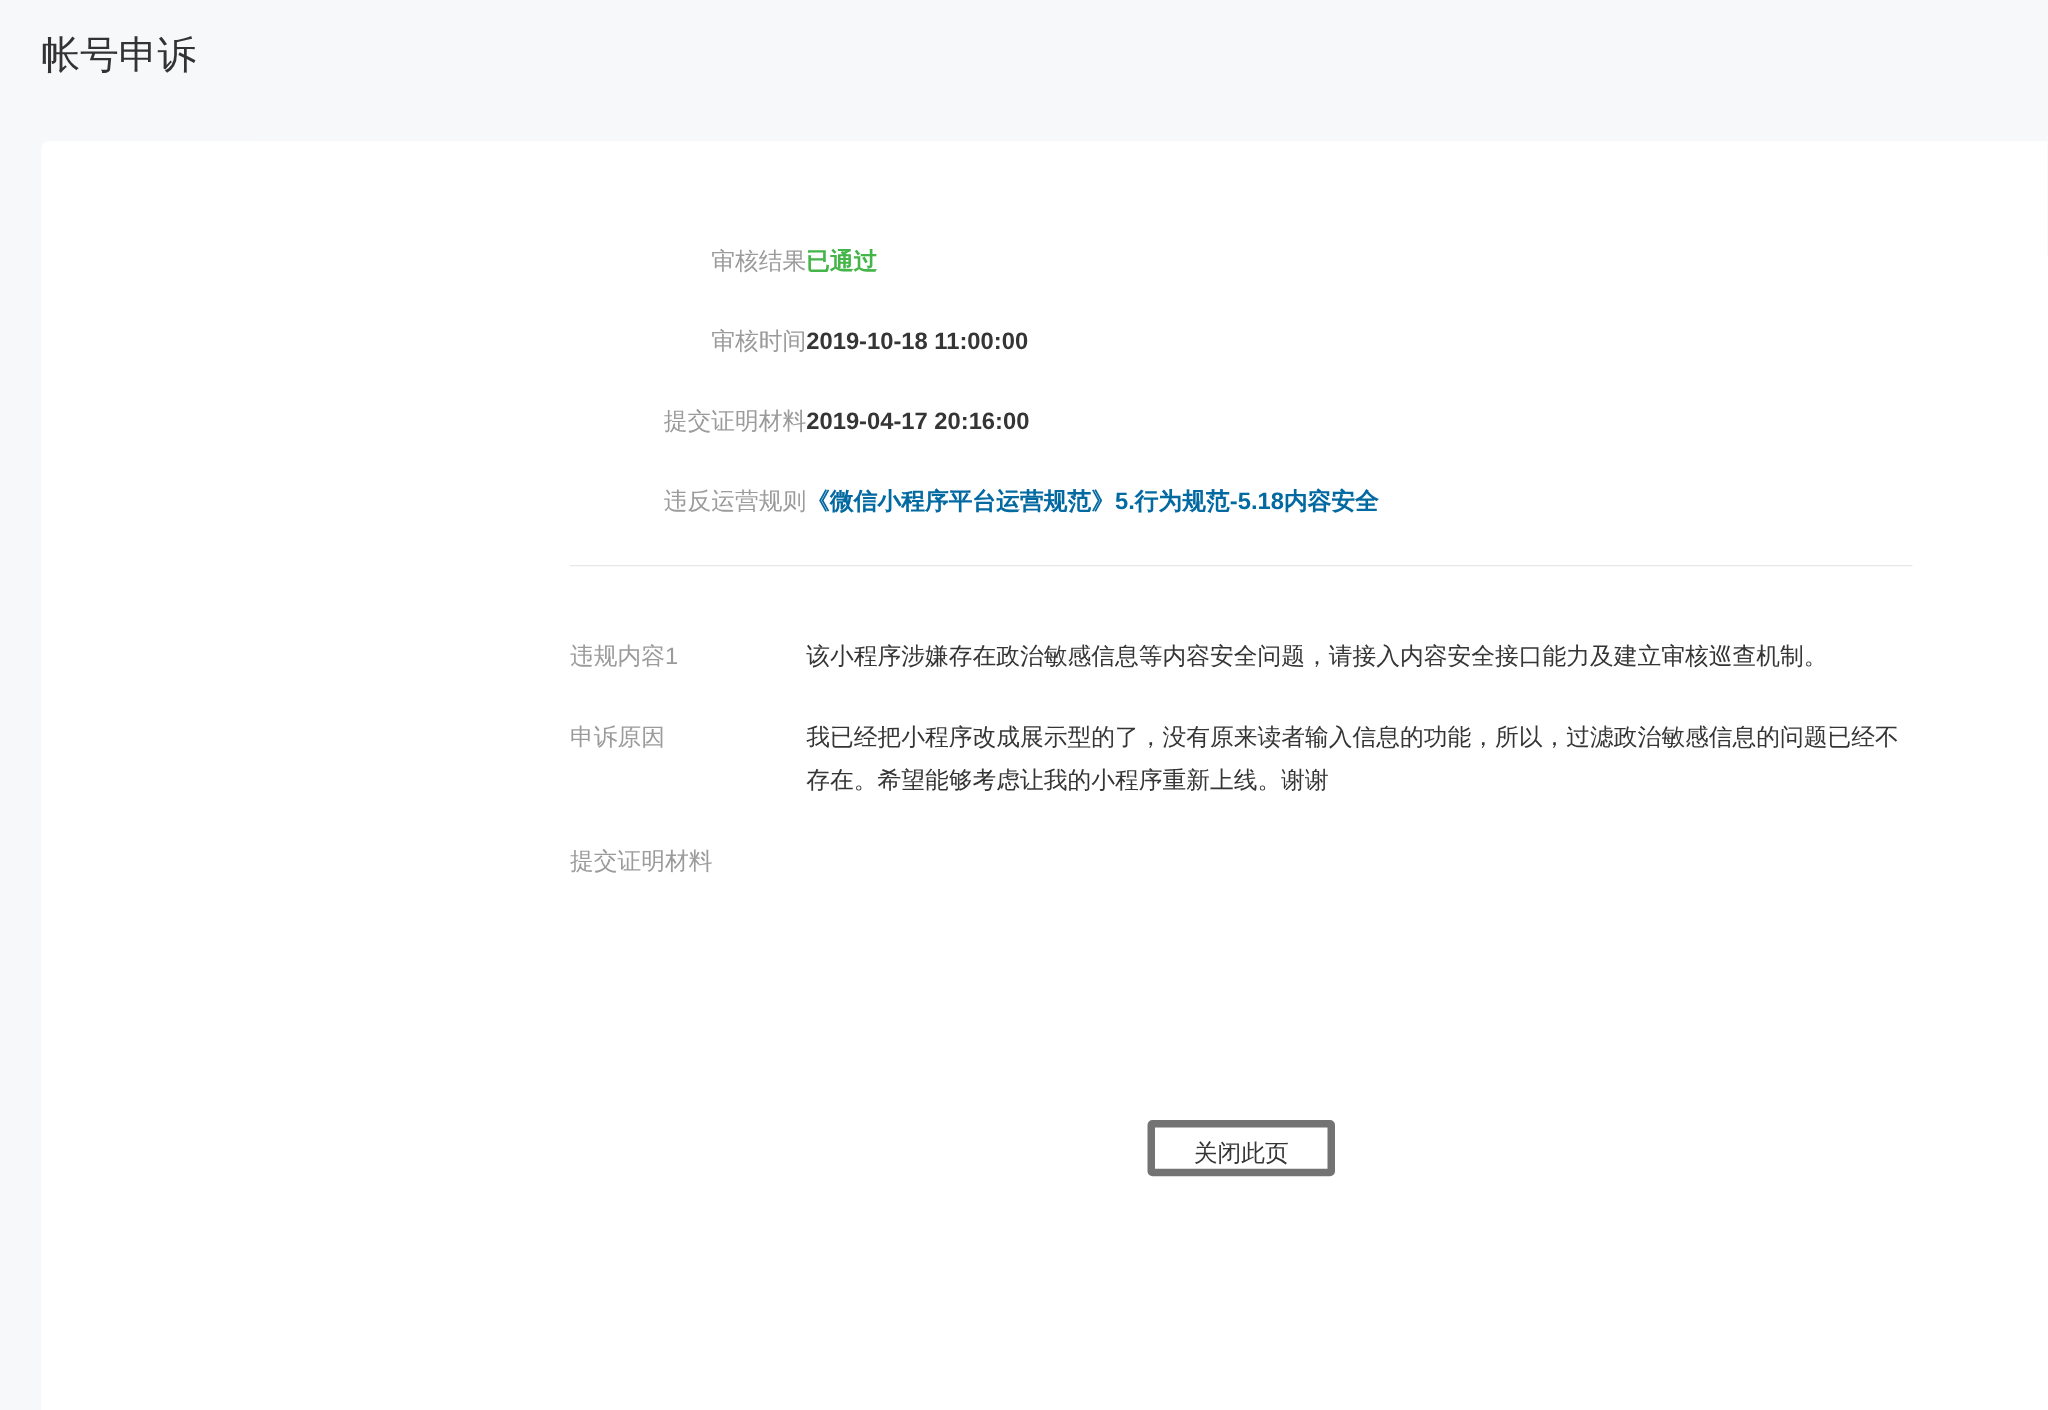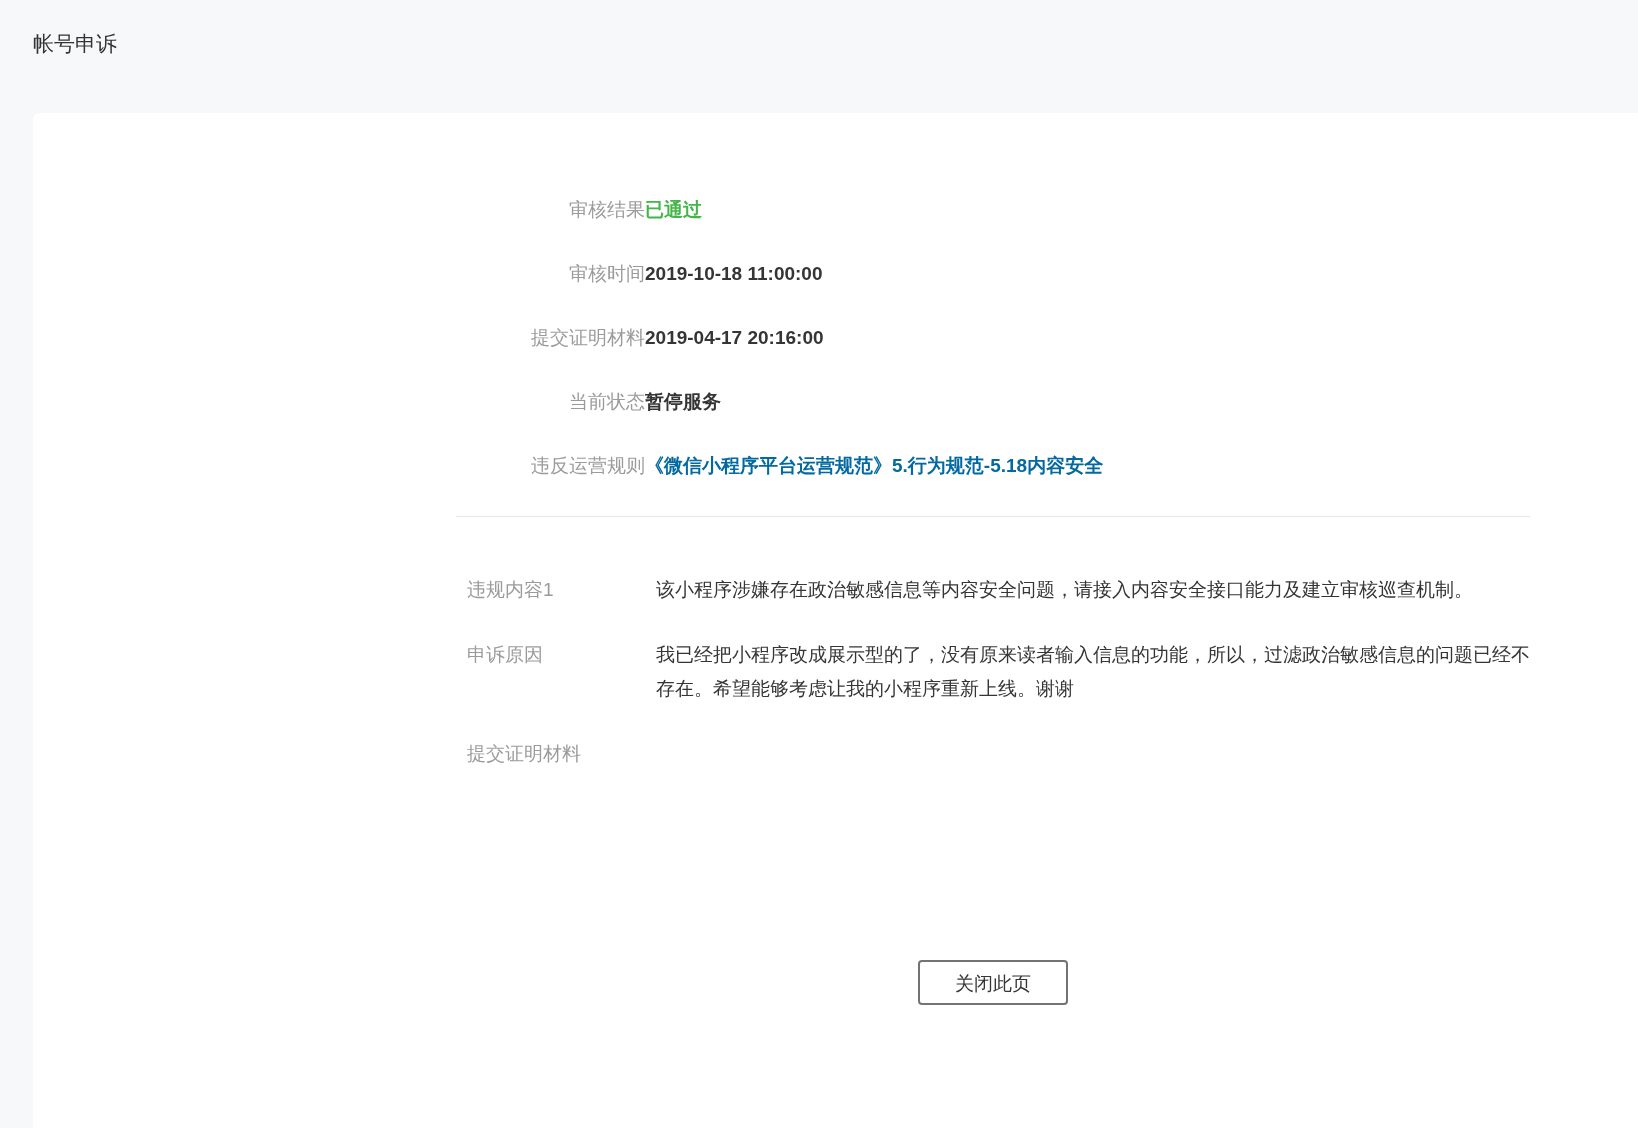--- a/index.html
+++ b/index.html
@@ -7,21 +7,21 @@
     width: 1638px; height: 1128px;
     background: #f7f8fa;
     font-family: "Liberation Sans", "DejaVu Sans", sans-serif;
     color: #353535;
     overflow: hidden;
     position: relative;
   }
   .page-title {
     position: absolute;
     left: 33px; top: 24px;
-    font-size: 21px;
+    font-size: 31px;
     font-weight: 400;
     color: #333333;
     line-height: 40px;
   }
   .card {
     position: absolute;
     left: 33px; top: 113px;
     right: 0; bottom: 0;
     background: #ffffff;
     border-top-left-radius: 6px;
@@ -49,21 +49,21 @@
   .link {
     color: #0369a1;
     cursor: pointer;
     text-decoration: none;
   }
   .divider {
     height: 1px;
     background: #e7e7e7;
     margin-top: 11px;
   }
-  .detail-section { margin-top: 56px; margin-left: 11px; }
+  .detail-section { margin-top: 56px; }
   .detail-row {
     display: flex;
     line-height: 34px;
     margin-bottom: 31px;
   }
   .detail-row .value {
     color: #353535;
     flex: 1;
   }
   .file-row { line-height: 34px; }
@@ -74,21 +74,21 @@
     margin-top: 189px;
     text-align: center;
   }
   .close-btn {
     display: inline-block;
     min-width: 150px;
     height: 45px;
     line-height: 43px;
     padding: 0 28px;
     background: #ffffff;
-    border: 2px solid #737373;
+    border: 6px solid #737373;
     border-radius: 4px;
     font-size: 19px;
     font-family: "Liberation Sans", "DejaVu Sans", sans-serif;
     color: #353535;
     cursor: pointer;
     text-align: center;
   }
 </style>
 </head>
 <body>
@@ -106,24 +106,20 @@
     <div class="row">
       <div class="label">审核时间</div>
       <div class="value">2019-10-18 11:00:00</div>
     </div>
 
     <div class="row">
       <div class="label">提交证明材料</div>
       <div class="value">2019-04-17 20:16:00</div>
     </div>
 
-    <div class="row">
-      <div class="label">当前状态</div>
-      <div class="value">暂停服务</div>
-    </div>
 
     <div class="row">
       <div class="label">违反运营规则</div>
       <div class="value"><a class="link" href="#">《微信小程序平台运营规范》5.行为规范-5.18内容安全</a></div>
     </div>
 
     <div class="divider"></div>
 
     <div class="detail-section">
 

